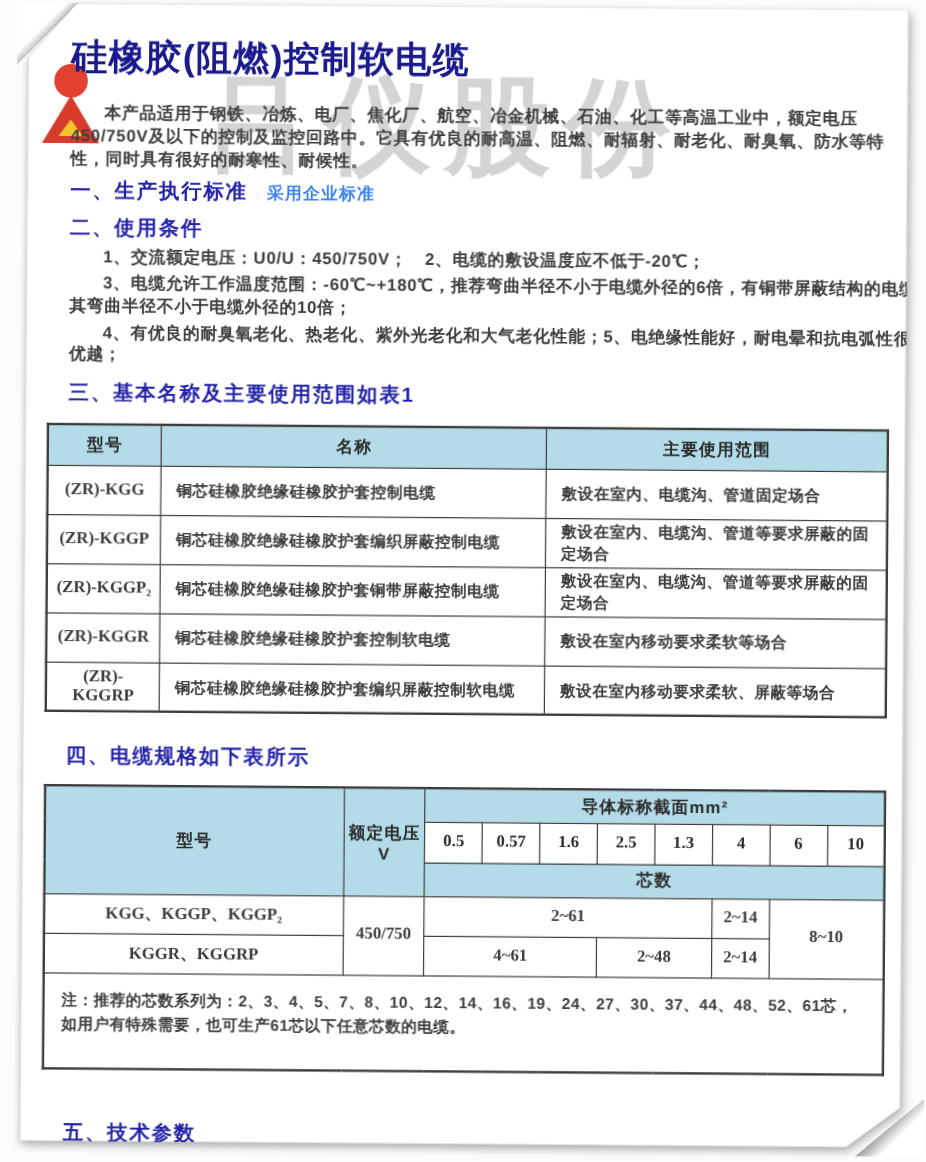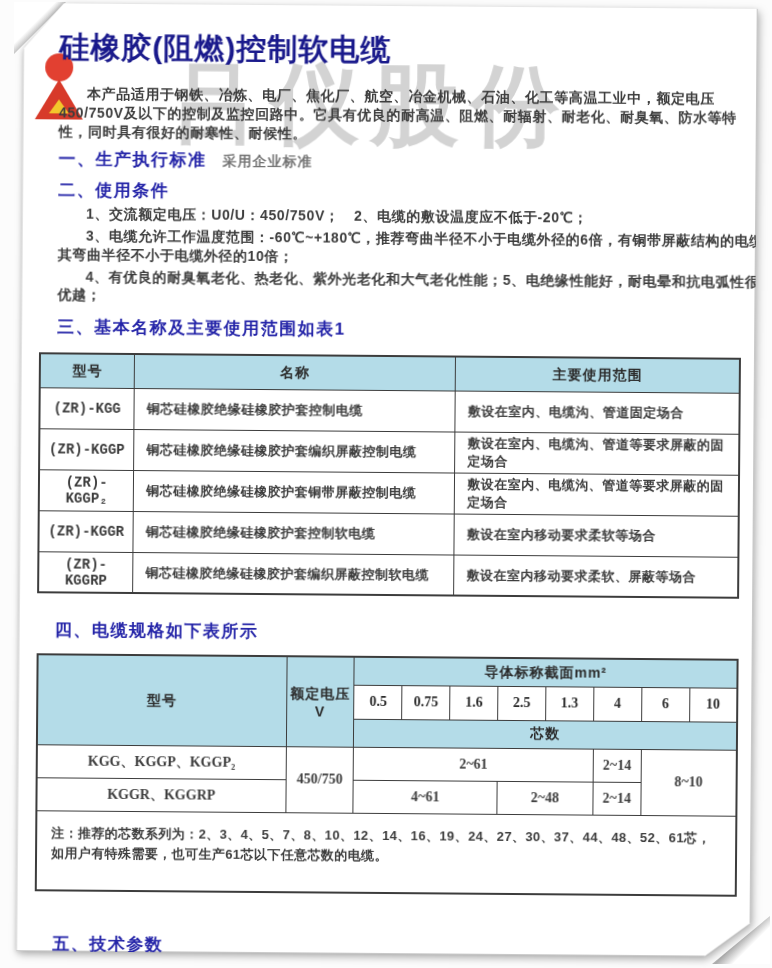--- a/index.html
+++ b/index.html
@@ -61,37 +61,37 @@
     font-size:30px; font-weight:bold; color:#1a1a8c;
     letter-spacing:1px; margin:4px 0 16px 0;
   }
   .body-text{ font-size:14px; color:#3d3d3d; font-weight:600; letter-spacing:0.6px; line-height:1.34; }
   .indent{ text-indent:2em; }
   .intro{ margin-bottom:8px; width:700px; }
   .sec-heading{
     font-size:17px; font-weight:bold; color:#2424a8; letter-spacing:1.5px; line-height:1.3;
   }
   .sec-heading .inline-note{
-    font-size:14px; color:#737373; font-weight:600; letter-spacing:1px; margin-left:16px;text-align:center;
+    font-size:14px; color:#3b82f6; font-weight:600; letter-spacing:1px; margin-left:16px;text-align:center;
   }
   .mt1{ margin-top:9px; } .mt3{ margin-top:12px; }
   .cond-item{ margin-top:3px; width:706px; }
   
   table{ border-collapse:collapse; margin-left:-18px; width:702px; background:#fff; }
   table, th, td { border:1px solid #3c3c3c; }
   table{ border-width:2px; }
   th{
     background:#b4dce8; font-size:14px; color:#2b2b2b; font-weight:600;
     letter-spacing:1px; padding:2px;
   }
   td{ font-size:13px; color:#3d3d3d; font-weight:600; letter-spacing:0.5px; padding:2px 6px; }
   .t1{ margin-top:14px; }
   .t1 th{ height:34px; }
   .t1 td{ height:41px; }
-  .t1 .c-model{ text-align:center; font-family:Liberation Mono, monospace; font-size:14px; letter-spacing:0; font-weight:600;}
+  .t1 .c-model{ text-align:center; font-family:Liberation Serif, serif; font-size:14px; letter-spacing:0; font-weight:600;}
   .t1 .c-name, .t1 .c-usage{ text-align:left; padding-left:12px; }
   .t2{ margin-top:12px; }
   .t2 th{ letter-spacing:1px; }
   .t2 .h-cond{ height:28px; }
   .t2 .h-size{ background:#ffffff; height:34px; font-family:"Liberation Serif", serif; font-size:14px; letter-spacing:0; font-weight:600; }
   .t2 .h-cores{ height:28px; }
   .t2 td{ text-align:center; font-family:"Liberation Serif", serif; font-size:14px; letter-spacing:0; height:33px; }
   .t2 .note-cell{
     text-align:left; vertical-align:top; font-family:"Liberation Sans", sans-serif;
     font-size:13px; letter-spacing:0.4px; line-height:1.55; padding:12px 14px 26px 14px;
@@ -188,21 +188,21 @@
             <col style="width:48px">
         </colgroup>
         <tbody>
             <tr>
           <th rowspan="3">型号</th>
           <th rowspan="3">额定电压V</th>
           <th colspan="8" class="h-cond">导体标称截面mm²</th>
         </tr>
         <tr>
           <th class="h-size">0.5</th>
-          <th class="h-size">0.75</th>
+          <th class="h-size">0.57</th>
           <th class="h-size">1.6</th>
           <th class="h-size">2.5</th>
           <th class="h-size">1.3</th>
           <th class="h-size">4</th>
           <th class="h-size">6</th>
           <th class="h-size">10</th>
         </tr>
         <tr>
           <th colspan="8" class="h-cores">芯数</th>
         </tr>

